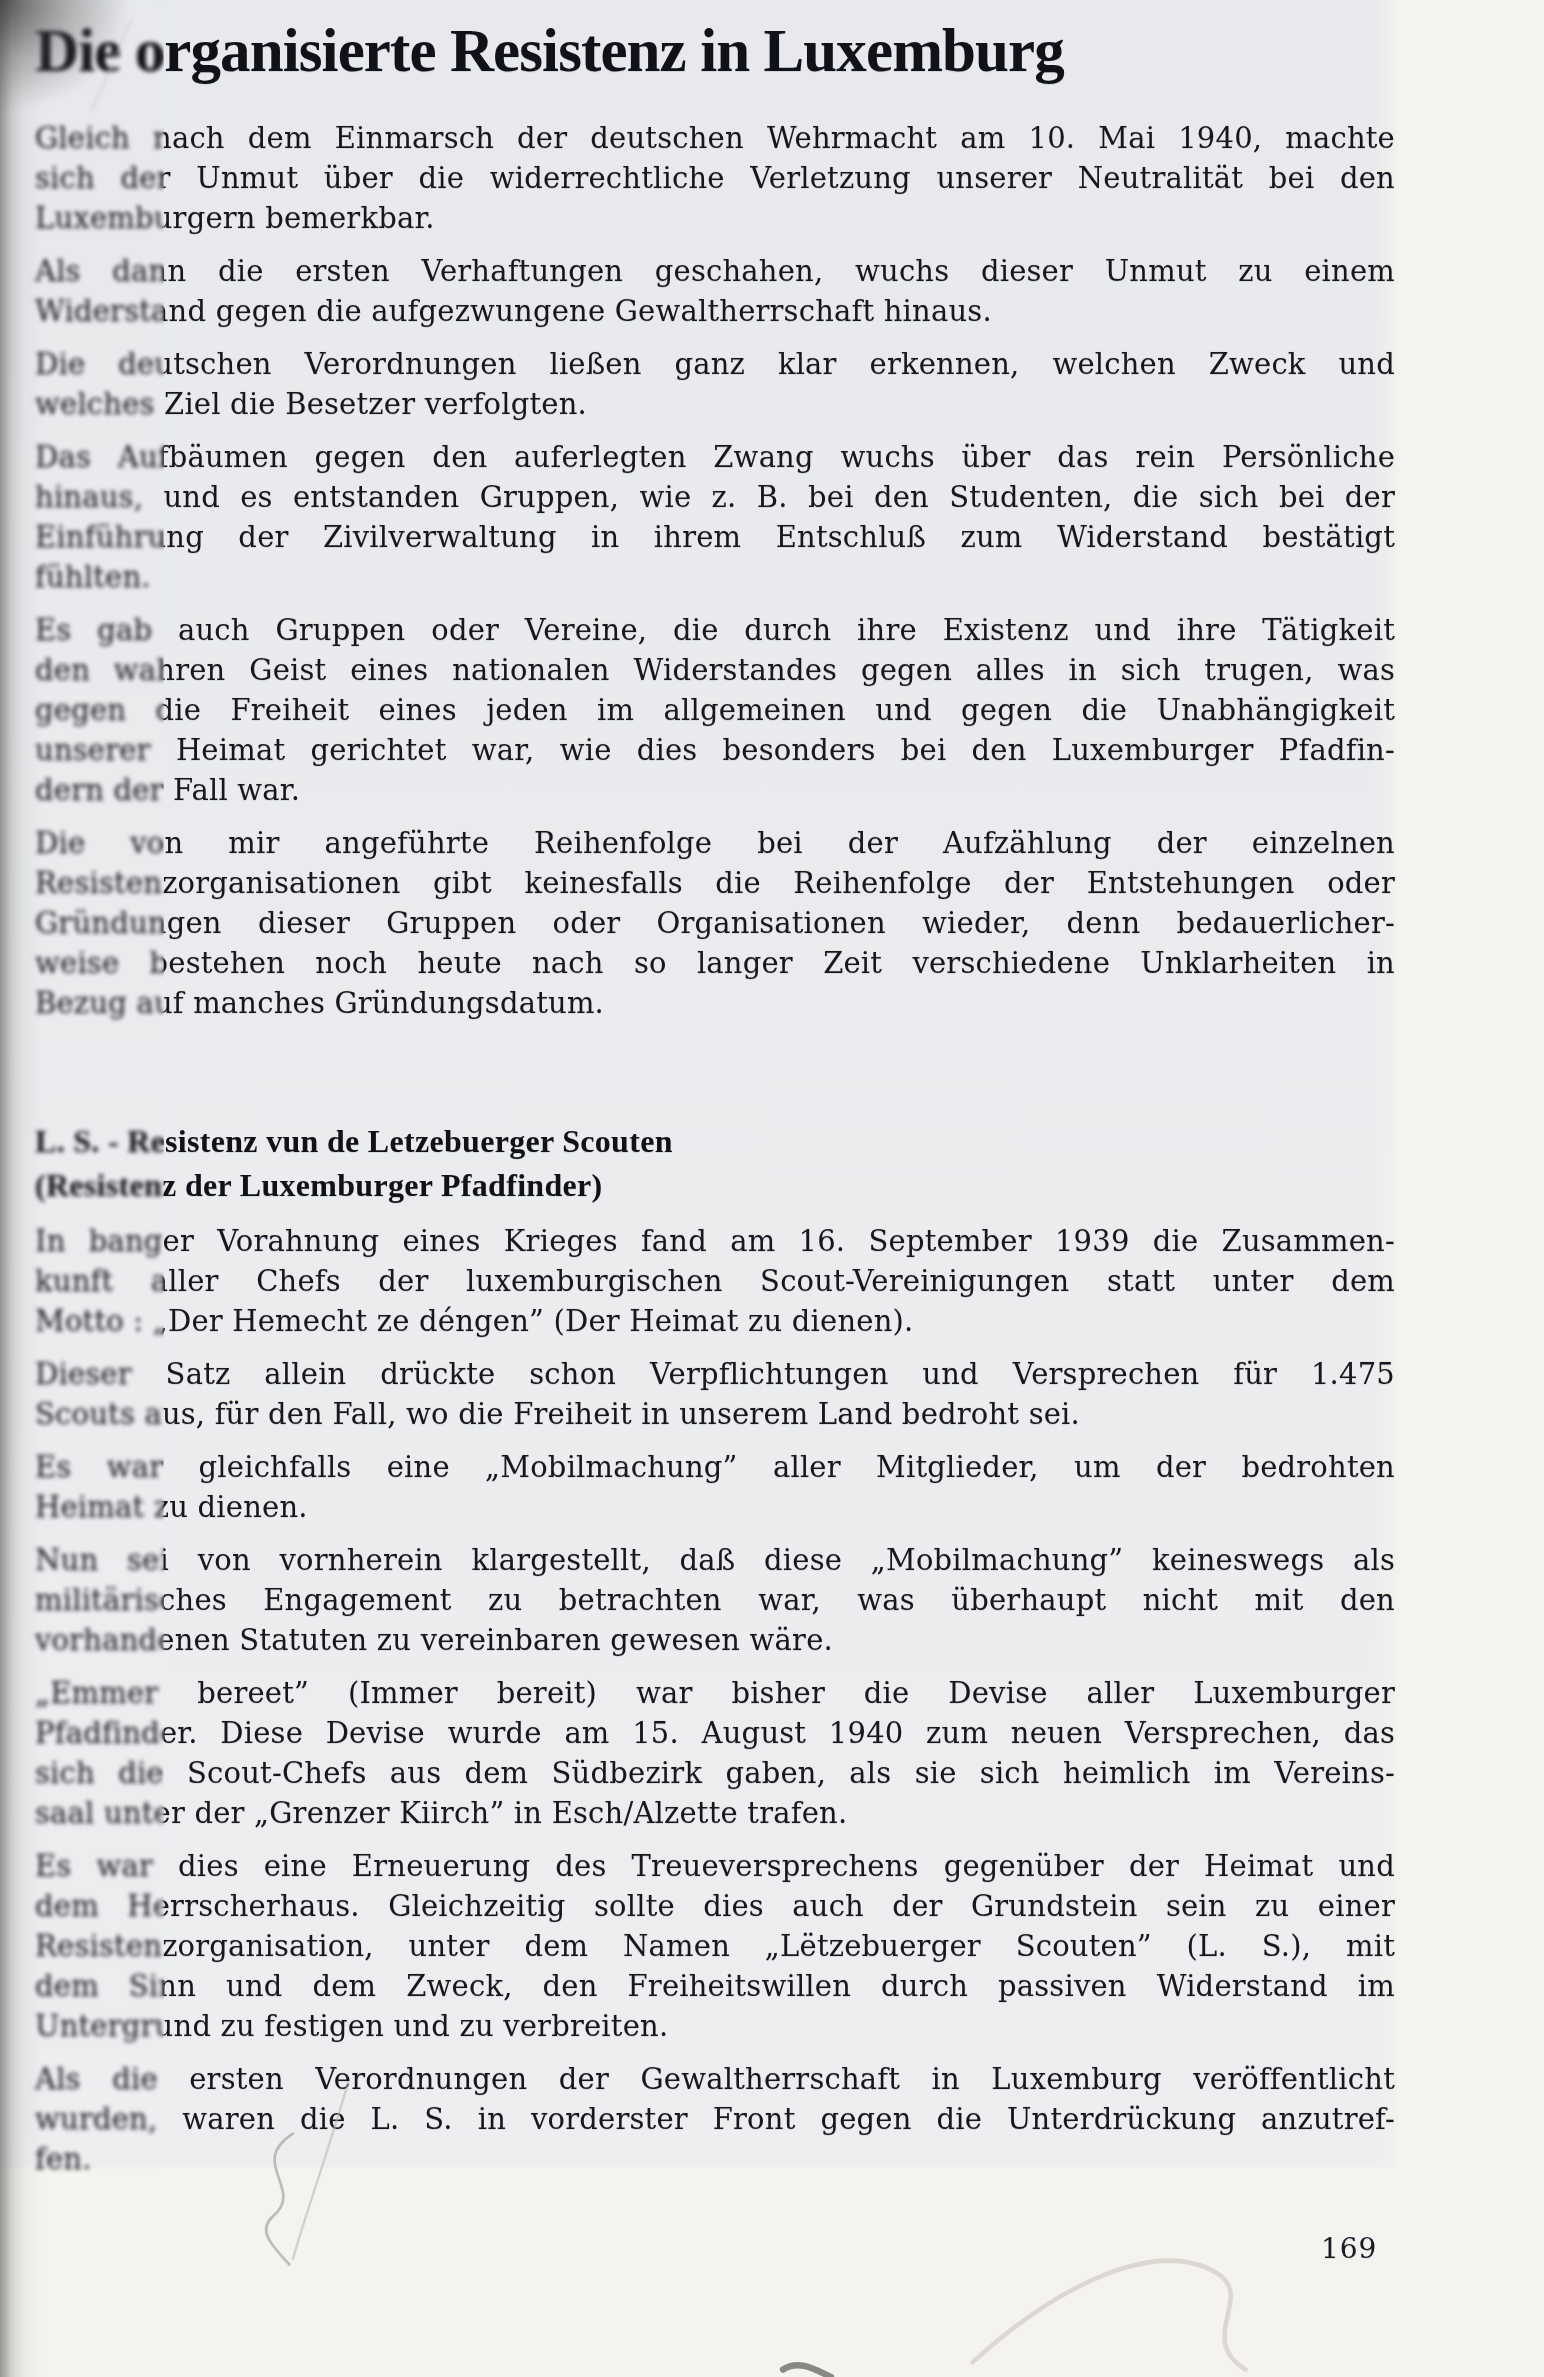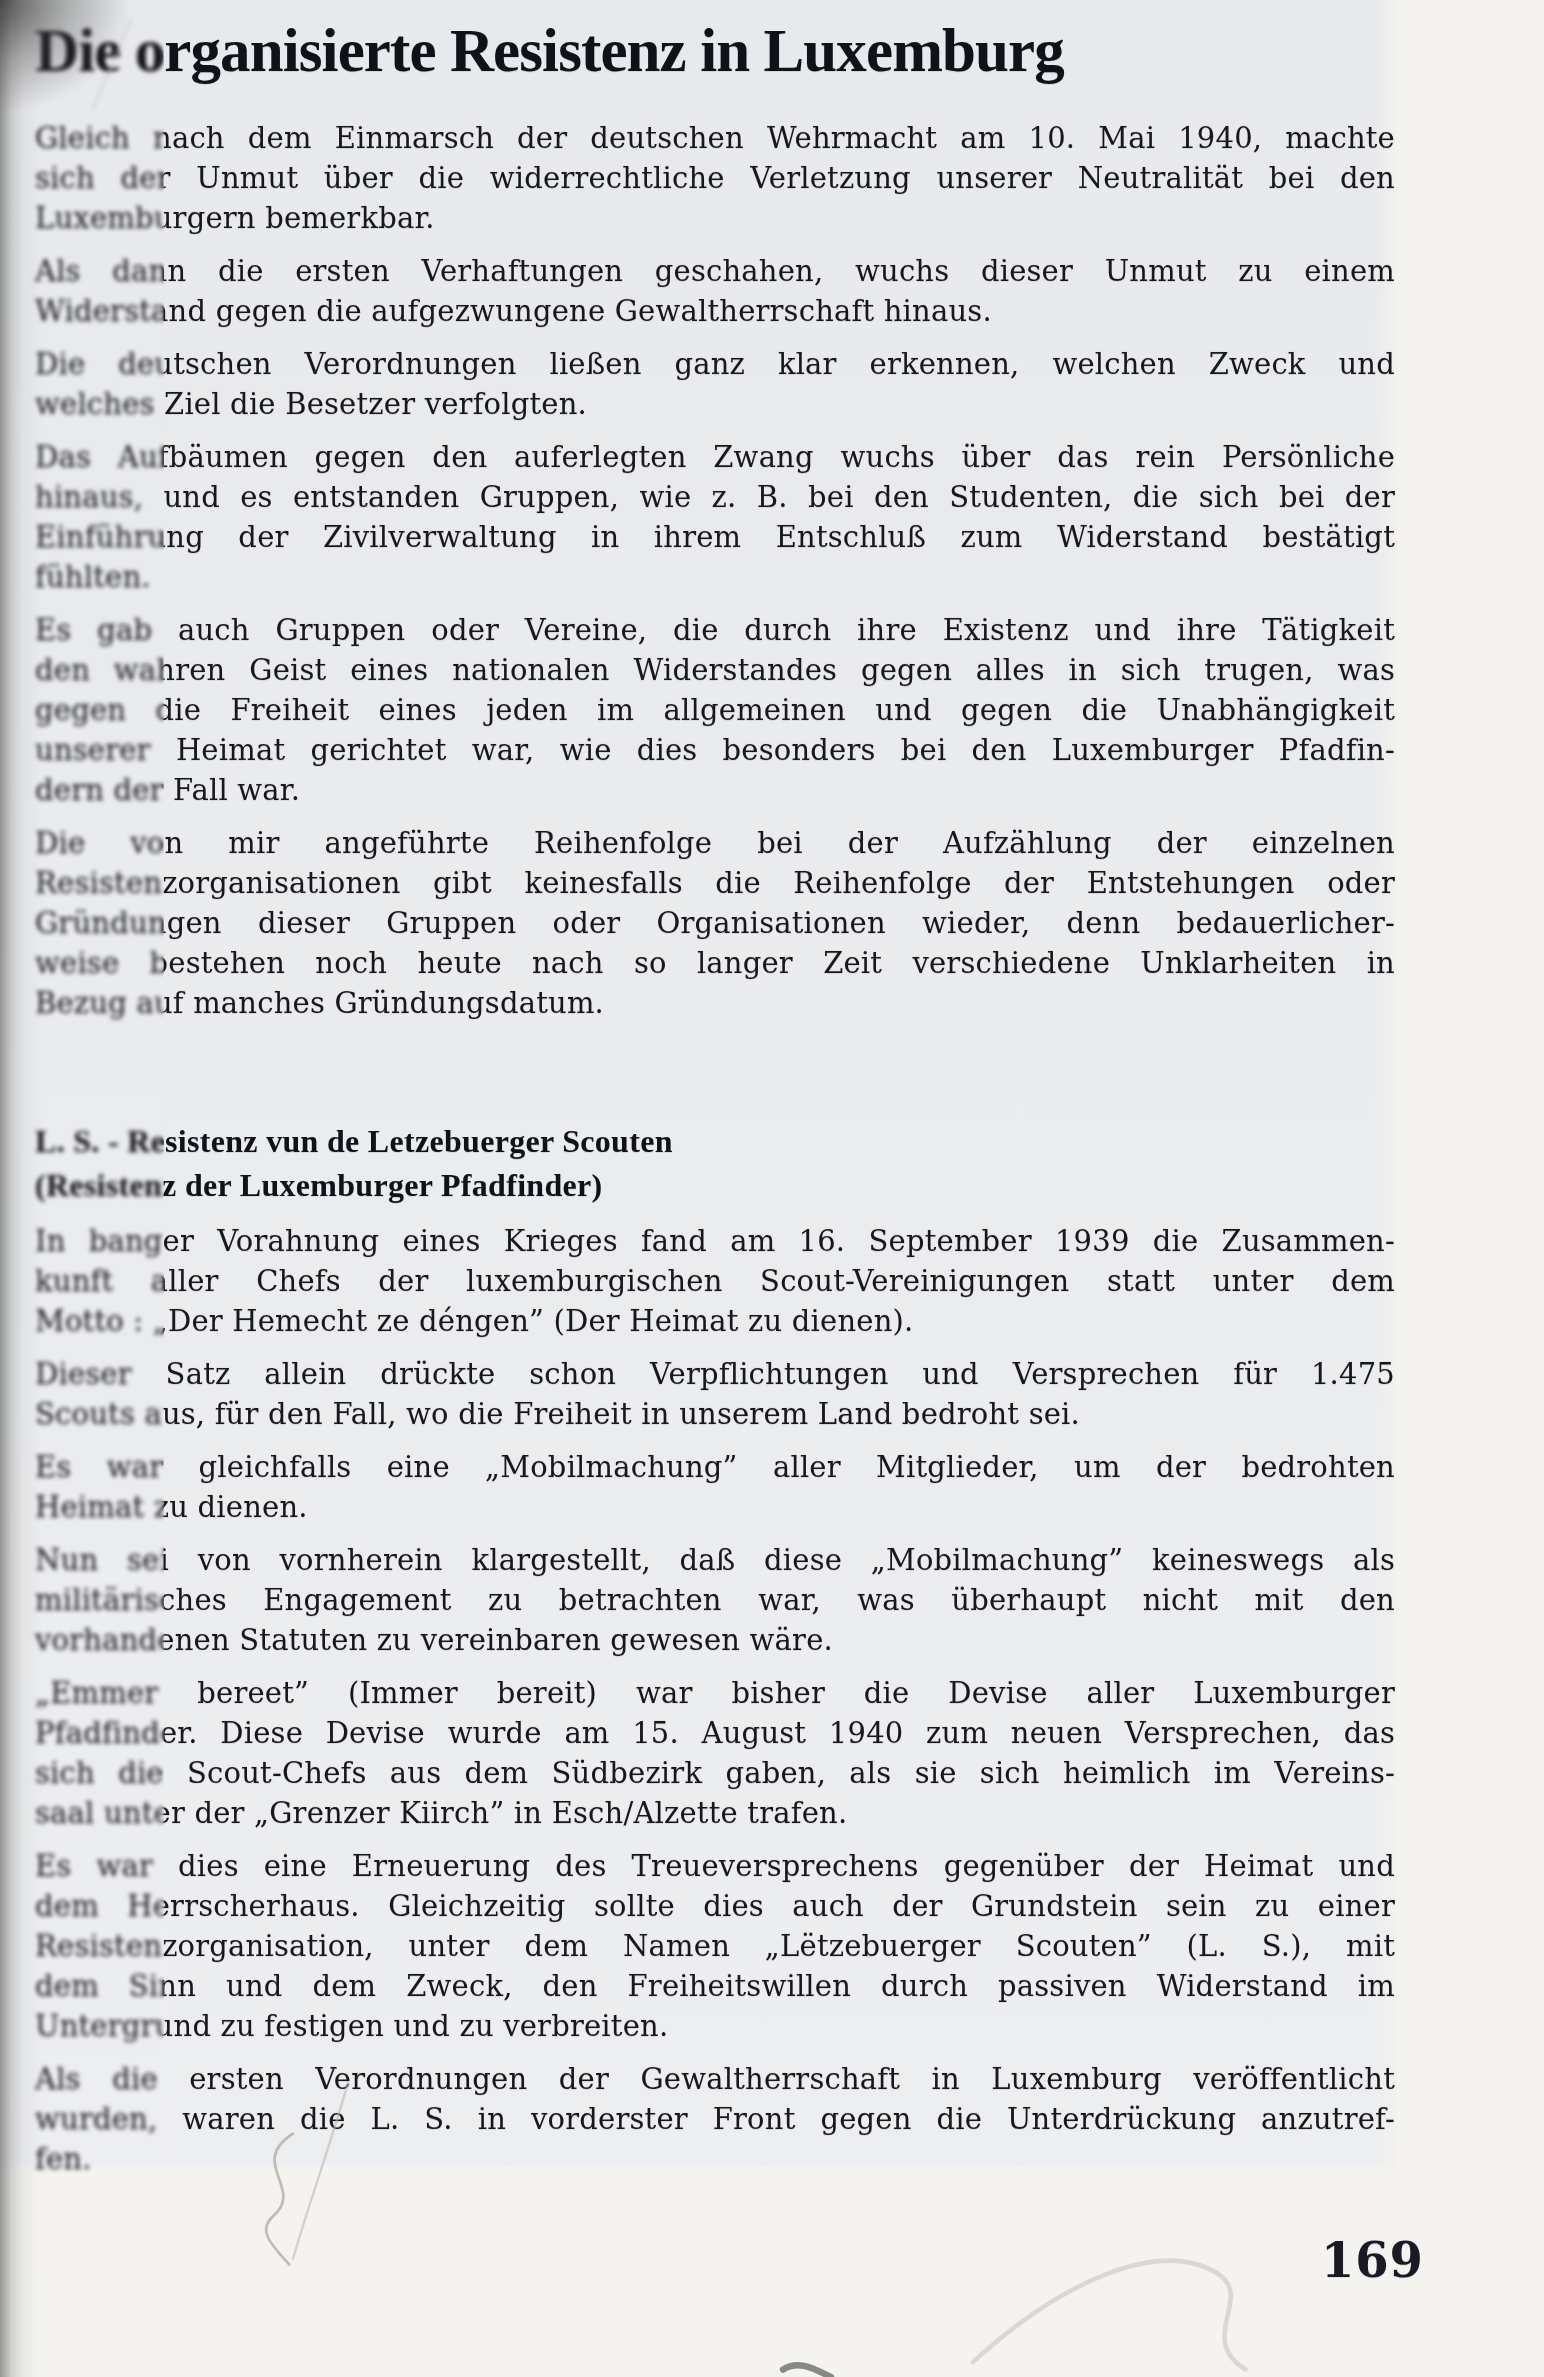--- a/index.html
+++ b/index.html
@@ -103,25 +103,24 @@
     text-shadow: 0 1.1px 0 rgba(25,25,110,0.10);
   }
   h2.subheading .line {
     line-height: 44px;
     text-align: left;
   }
 
   .page-number {
     position: absolute;
     left: 1321px; top: 2232px;
-    font-size: 48px;
+    font-size: 28px;
     letter-spacing: 0.9px;
     color: #1a1a24;
     text-shadow: 0 1.1px 0 rgba(25,25,110,0.10);
-    font-weight: bold;
   }
 
   .pencil {
     position: absolute;
     left: 0; top: 0;
     pointer-events: none;
   }
 </style>
 </head>
 <body>

